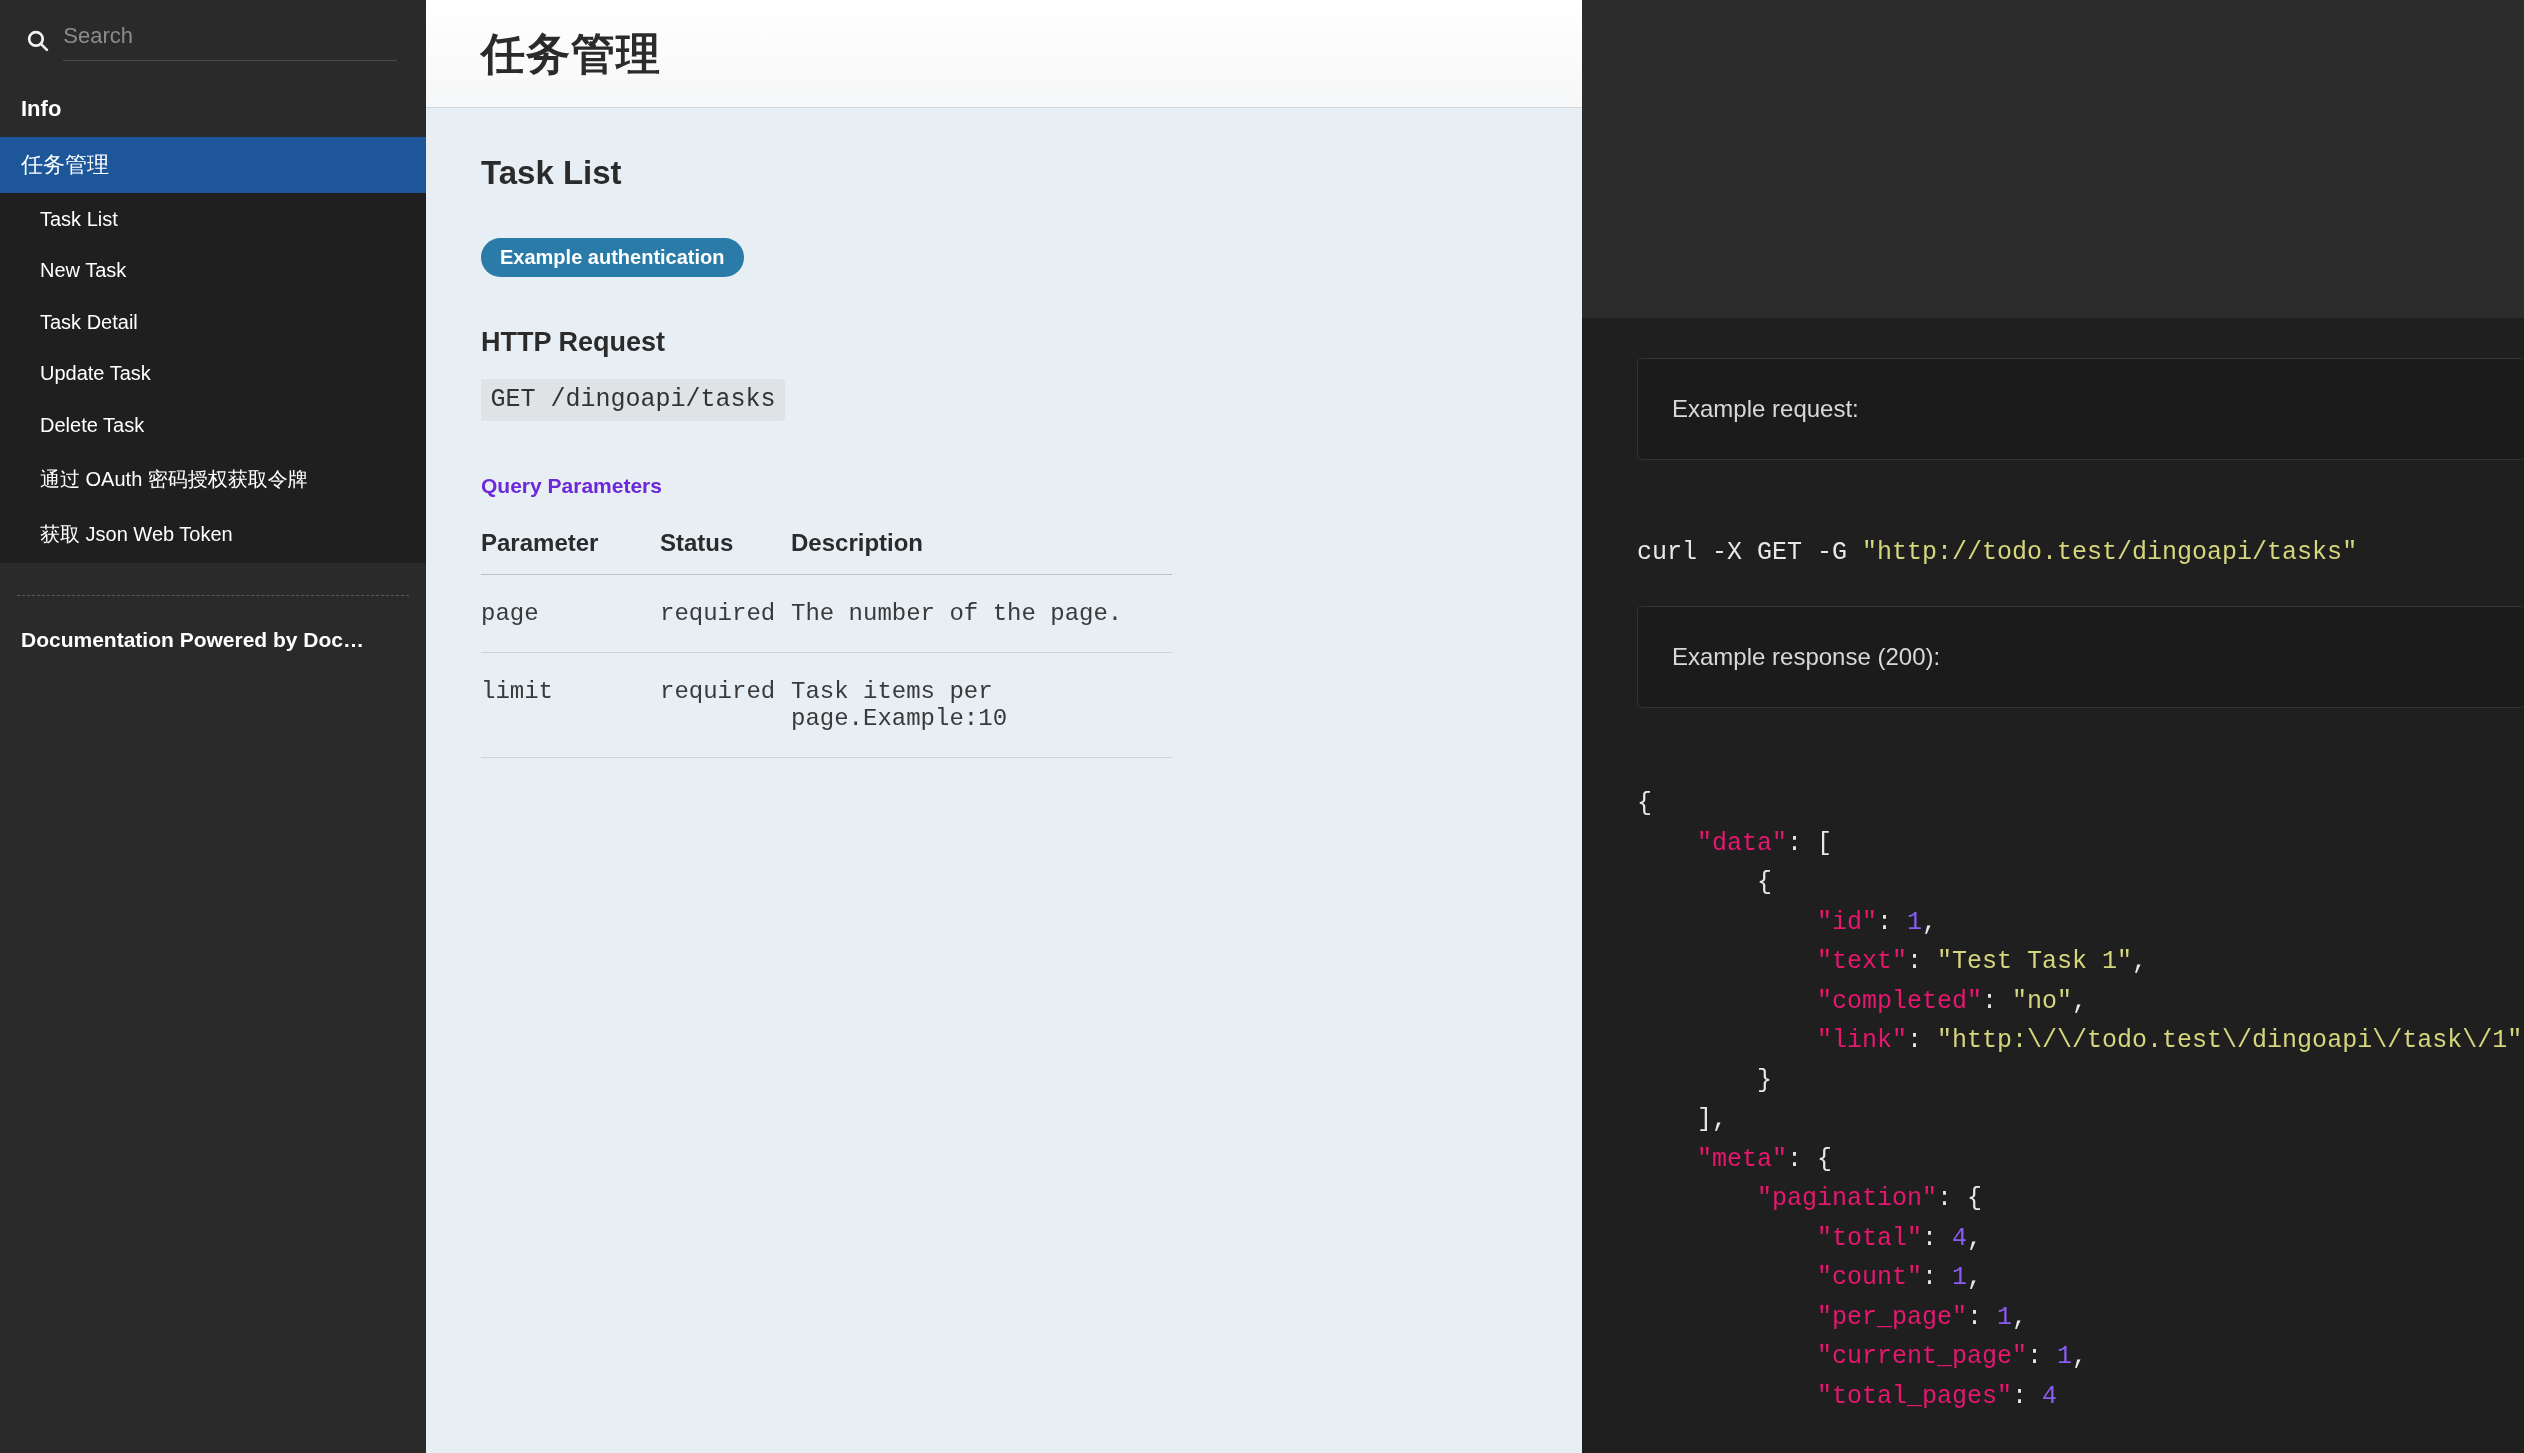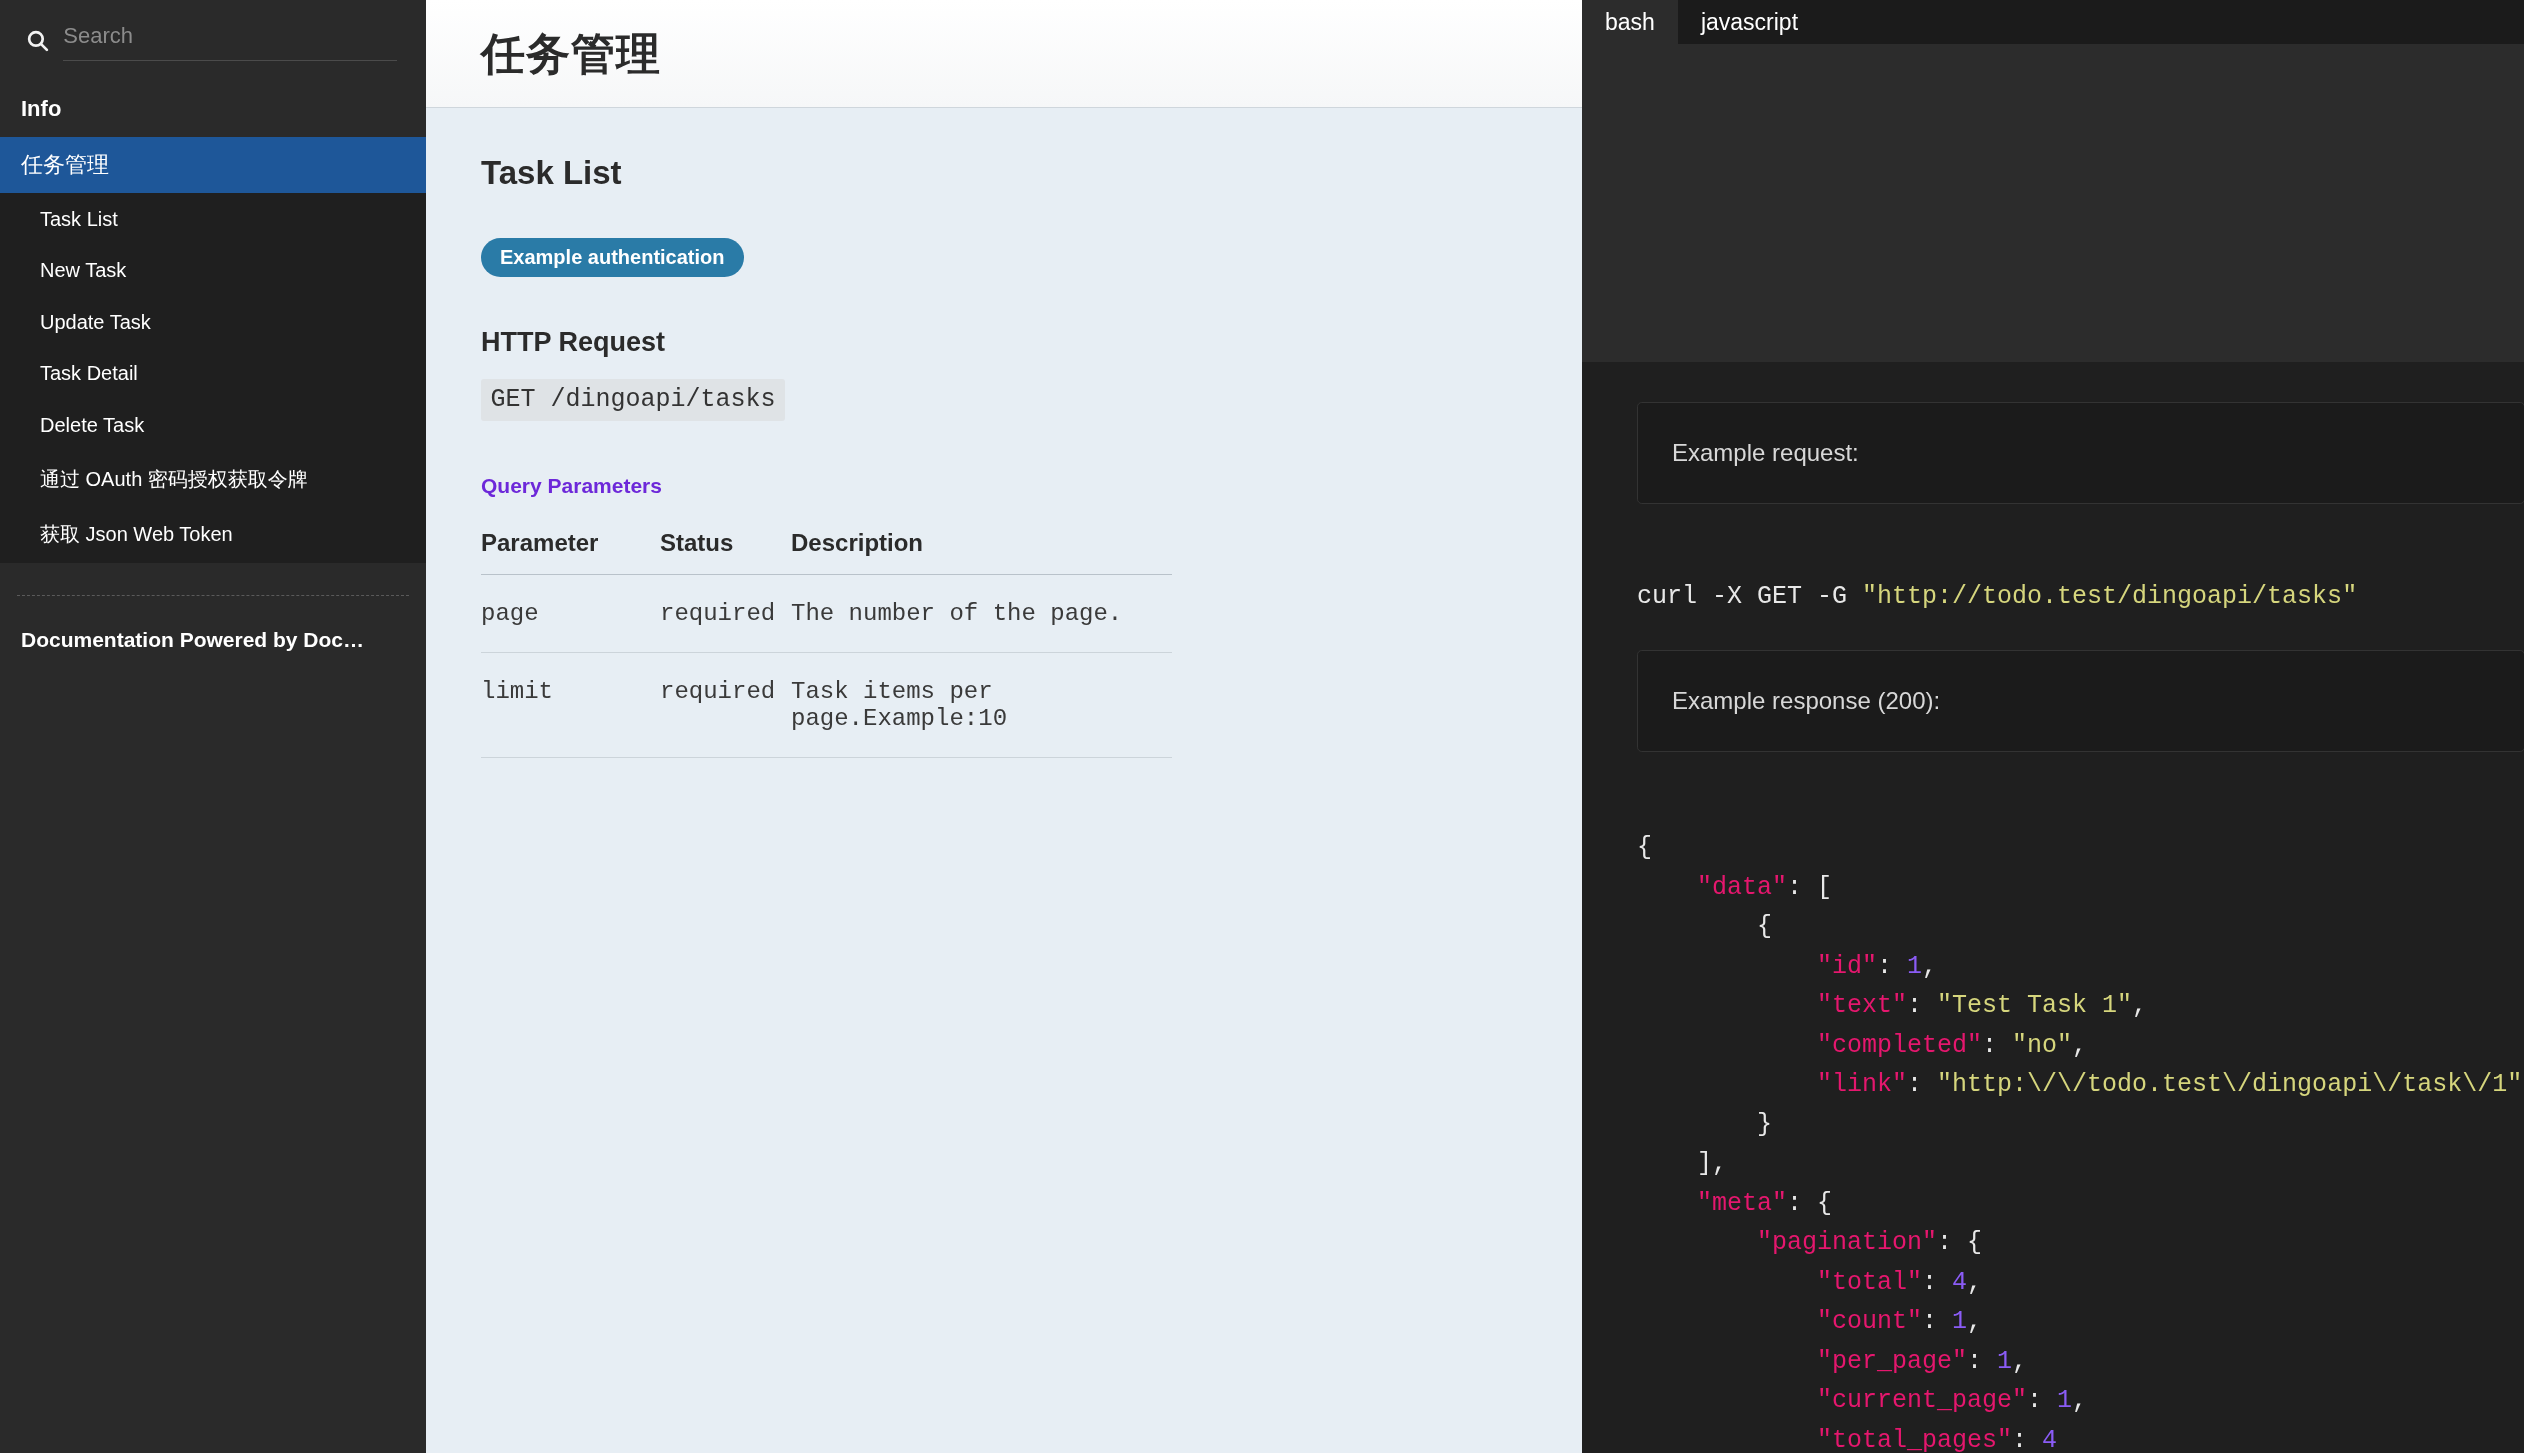--- a/index.html
+++ b/index.html
@@ -229,22 +229,22 @@
 
     <nav class="nav">
 
       <div class="nav-section">Info</div>
 
       <div class="nav-item-top active">任务管理</div>
 
       <div class="nav-group">
         <div class="nav-sub">Task List</div>
         <div class="nav-sub">New Task</div>
+        <div class="nav-sub">Task Detail</div>
         <div class="nav-sub">Update Task</div>
-        <div class="nav-sub">Task Detail</div>
         <div class="nav-sub">Delete Task</div>
       </div>
 
 
       <div class="nav-group">
         <div class="nav-sub">通过 OAuth 密码授权获取令牌</div>
         <div class="nav-sub">获取 Json Web Token</div>
       </div>
 
       <div class="divider"></div>
@@ -287,25 +287,20 @@
             <td>required</td>
             <td>Task items per page.Example:10</td>
           </tr>
         </tbody>
       </table>
     </div>
   </main>
 
   <section class="codepanel">
 
-    <div class="tabs">
-      <div class="tab active">bash</div>
-      <div class="tab">javascript</div>
-      <div class="tabs-spacer"></div>
-    </div>
 
     <div class="panel-top"></div>
 
     <div class="panel-main">
 
       <div class="example-box">Example request:</div>
 
       <div class="code-line"><span class="s-punc">curl -X GET -G </span><span class="s-str">"http://todo.test/dingoapi/tasks"</span></div>
 
       <div class="example-box">Example response (200):</div>

